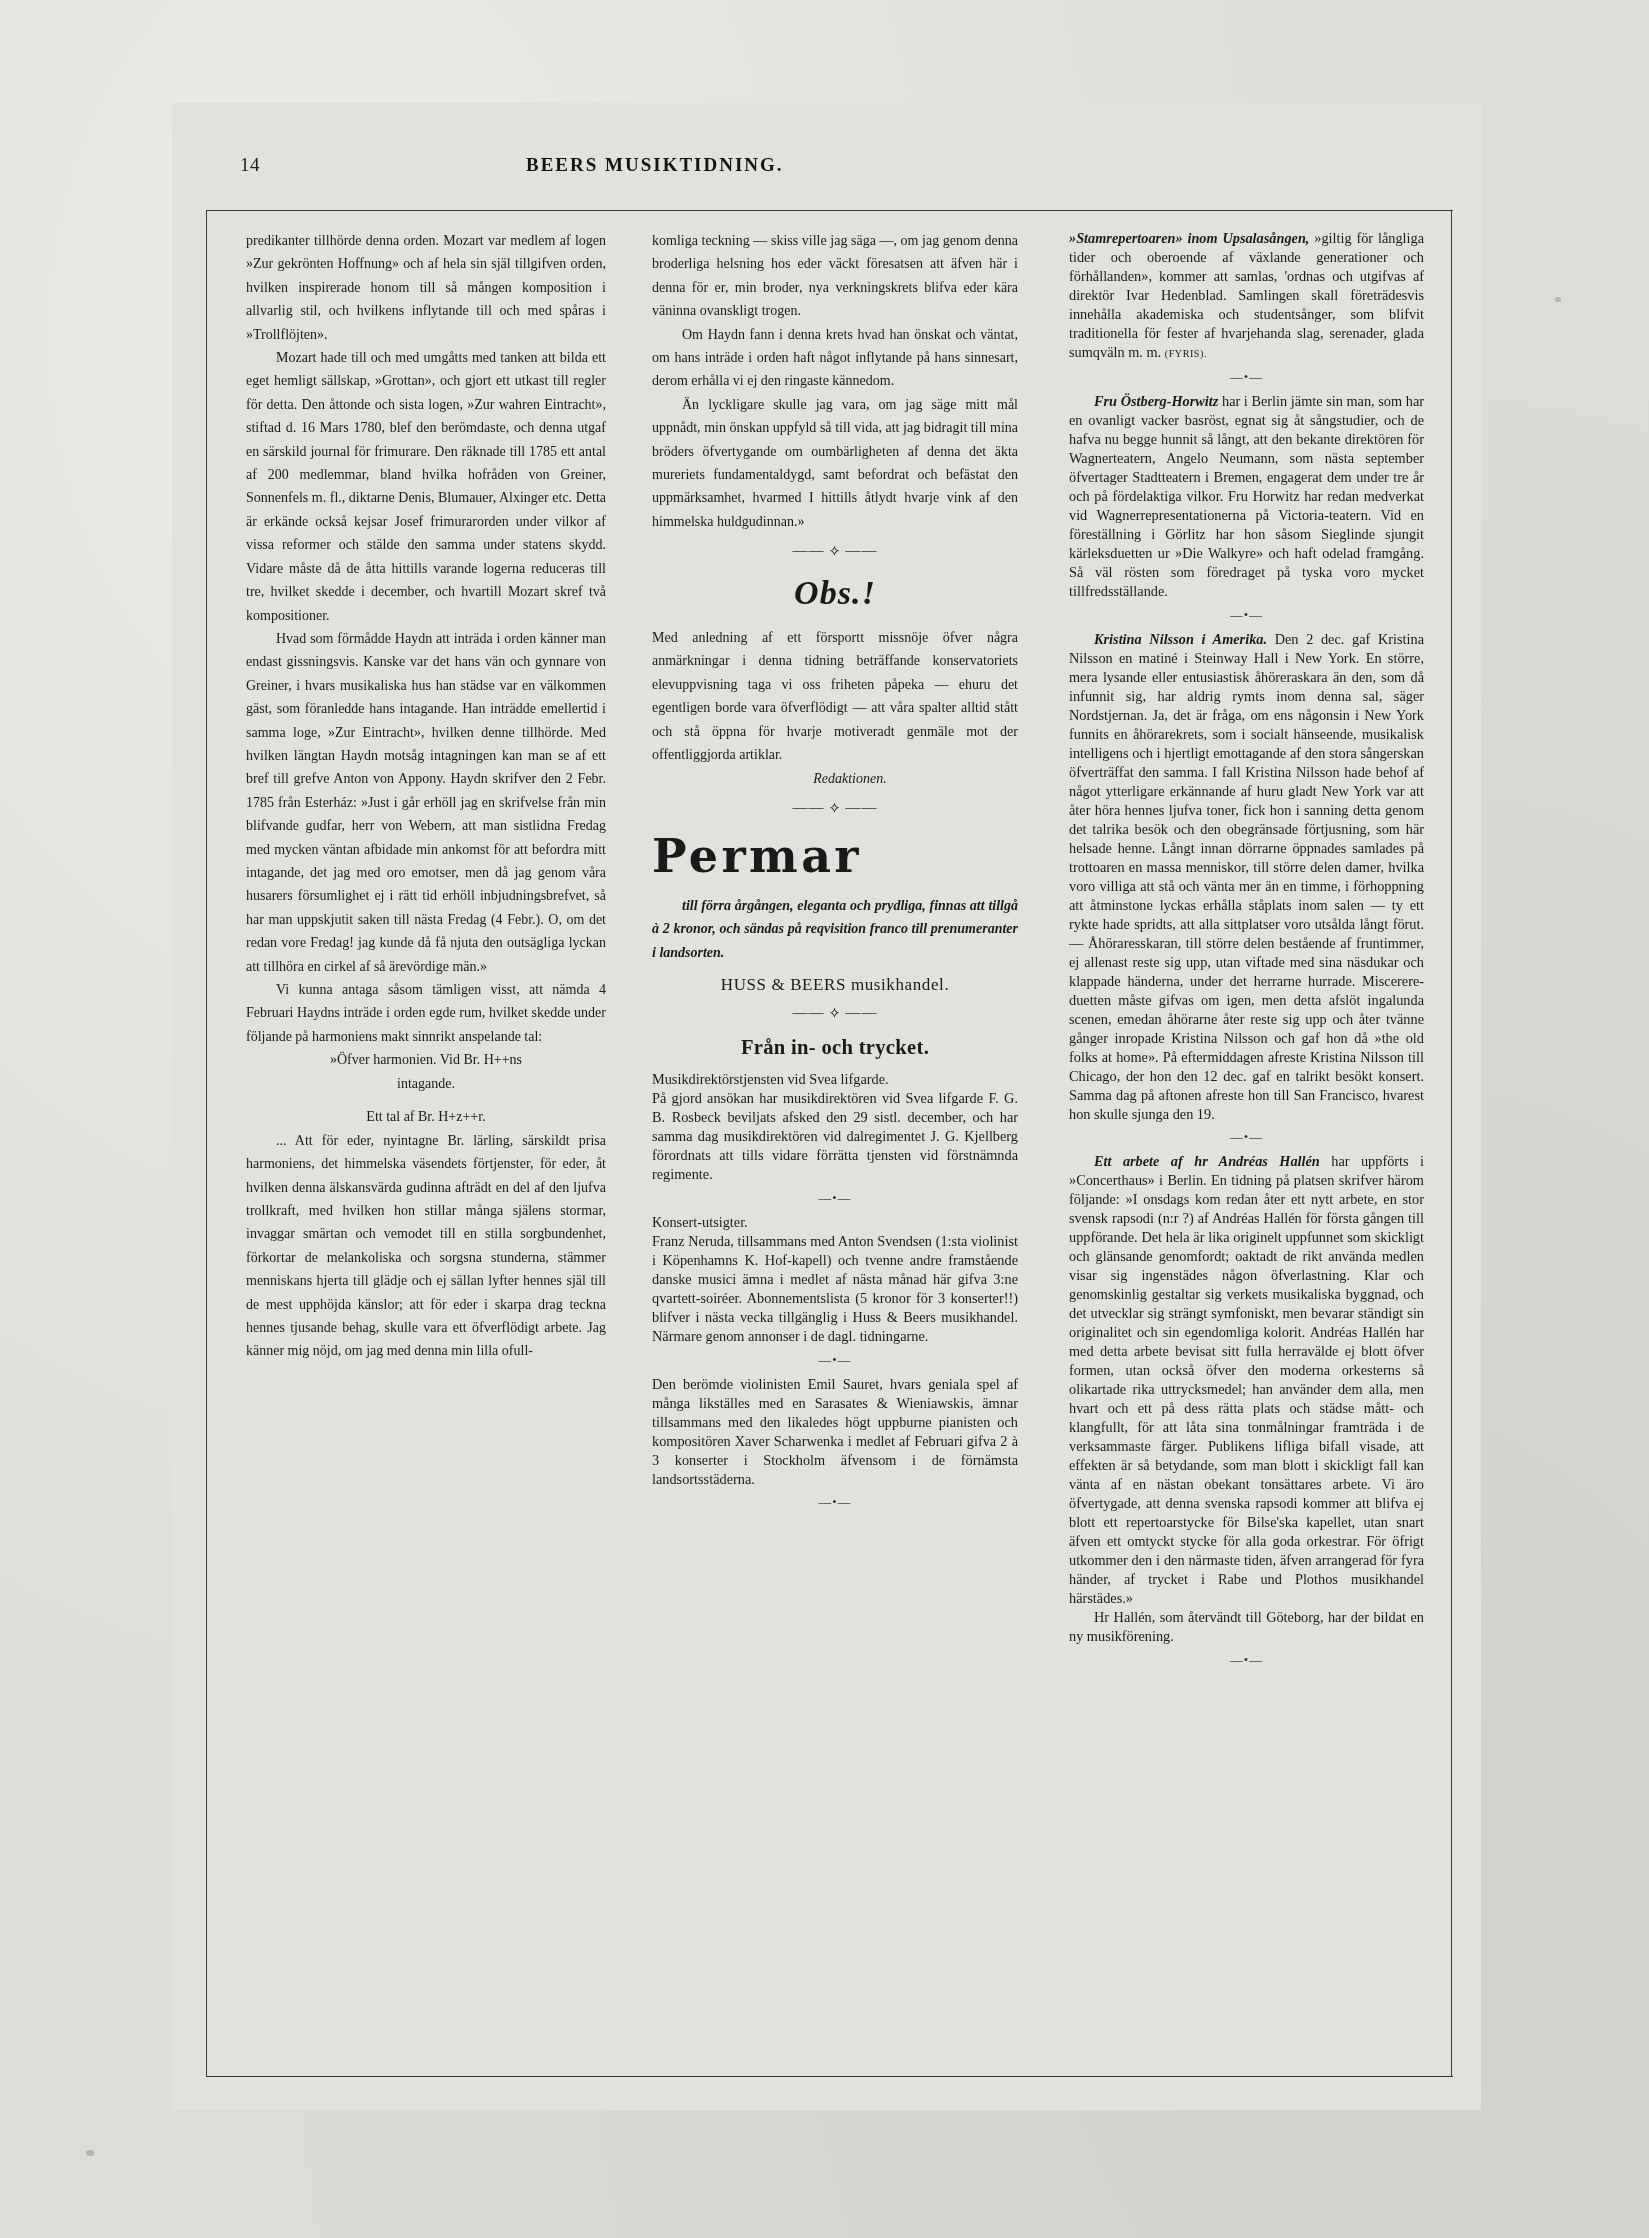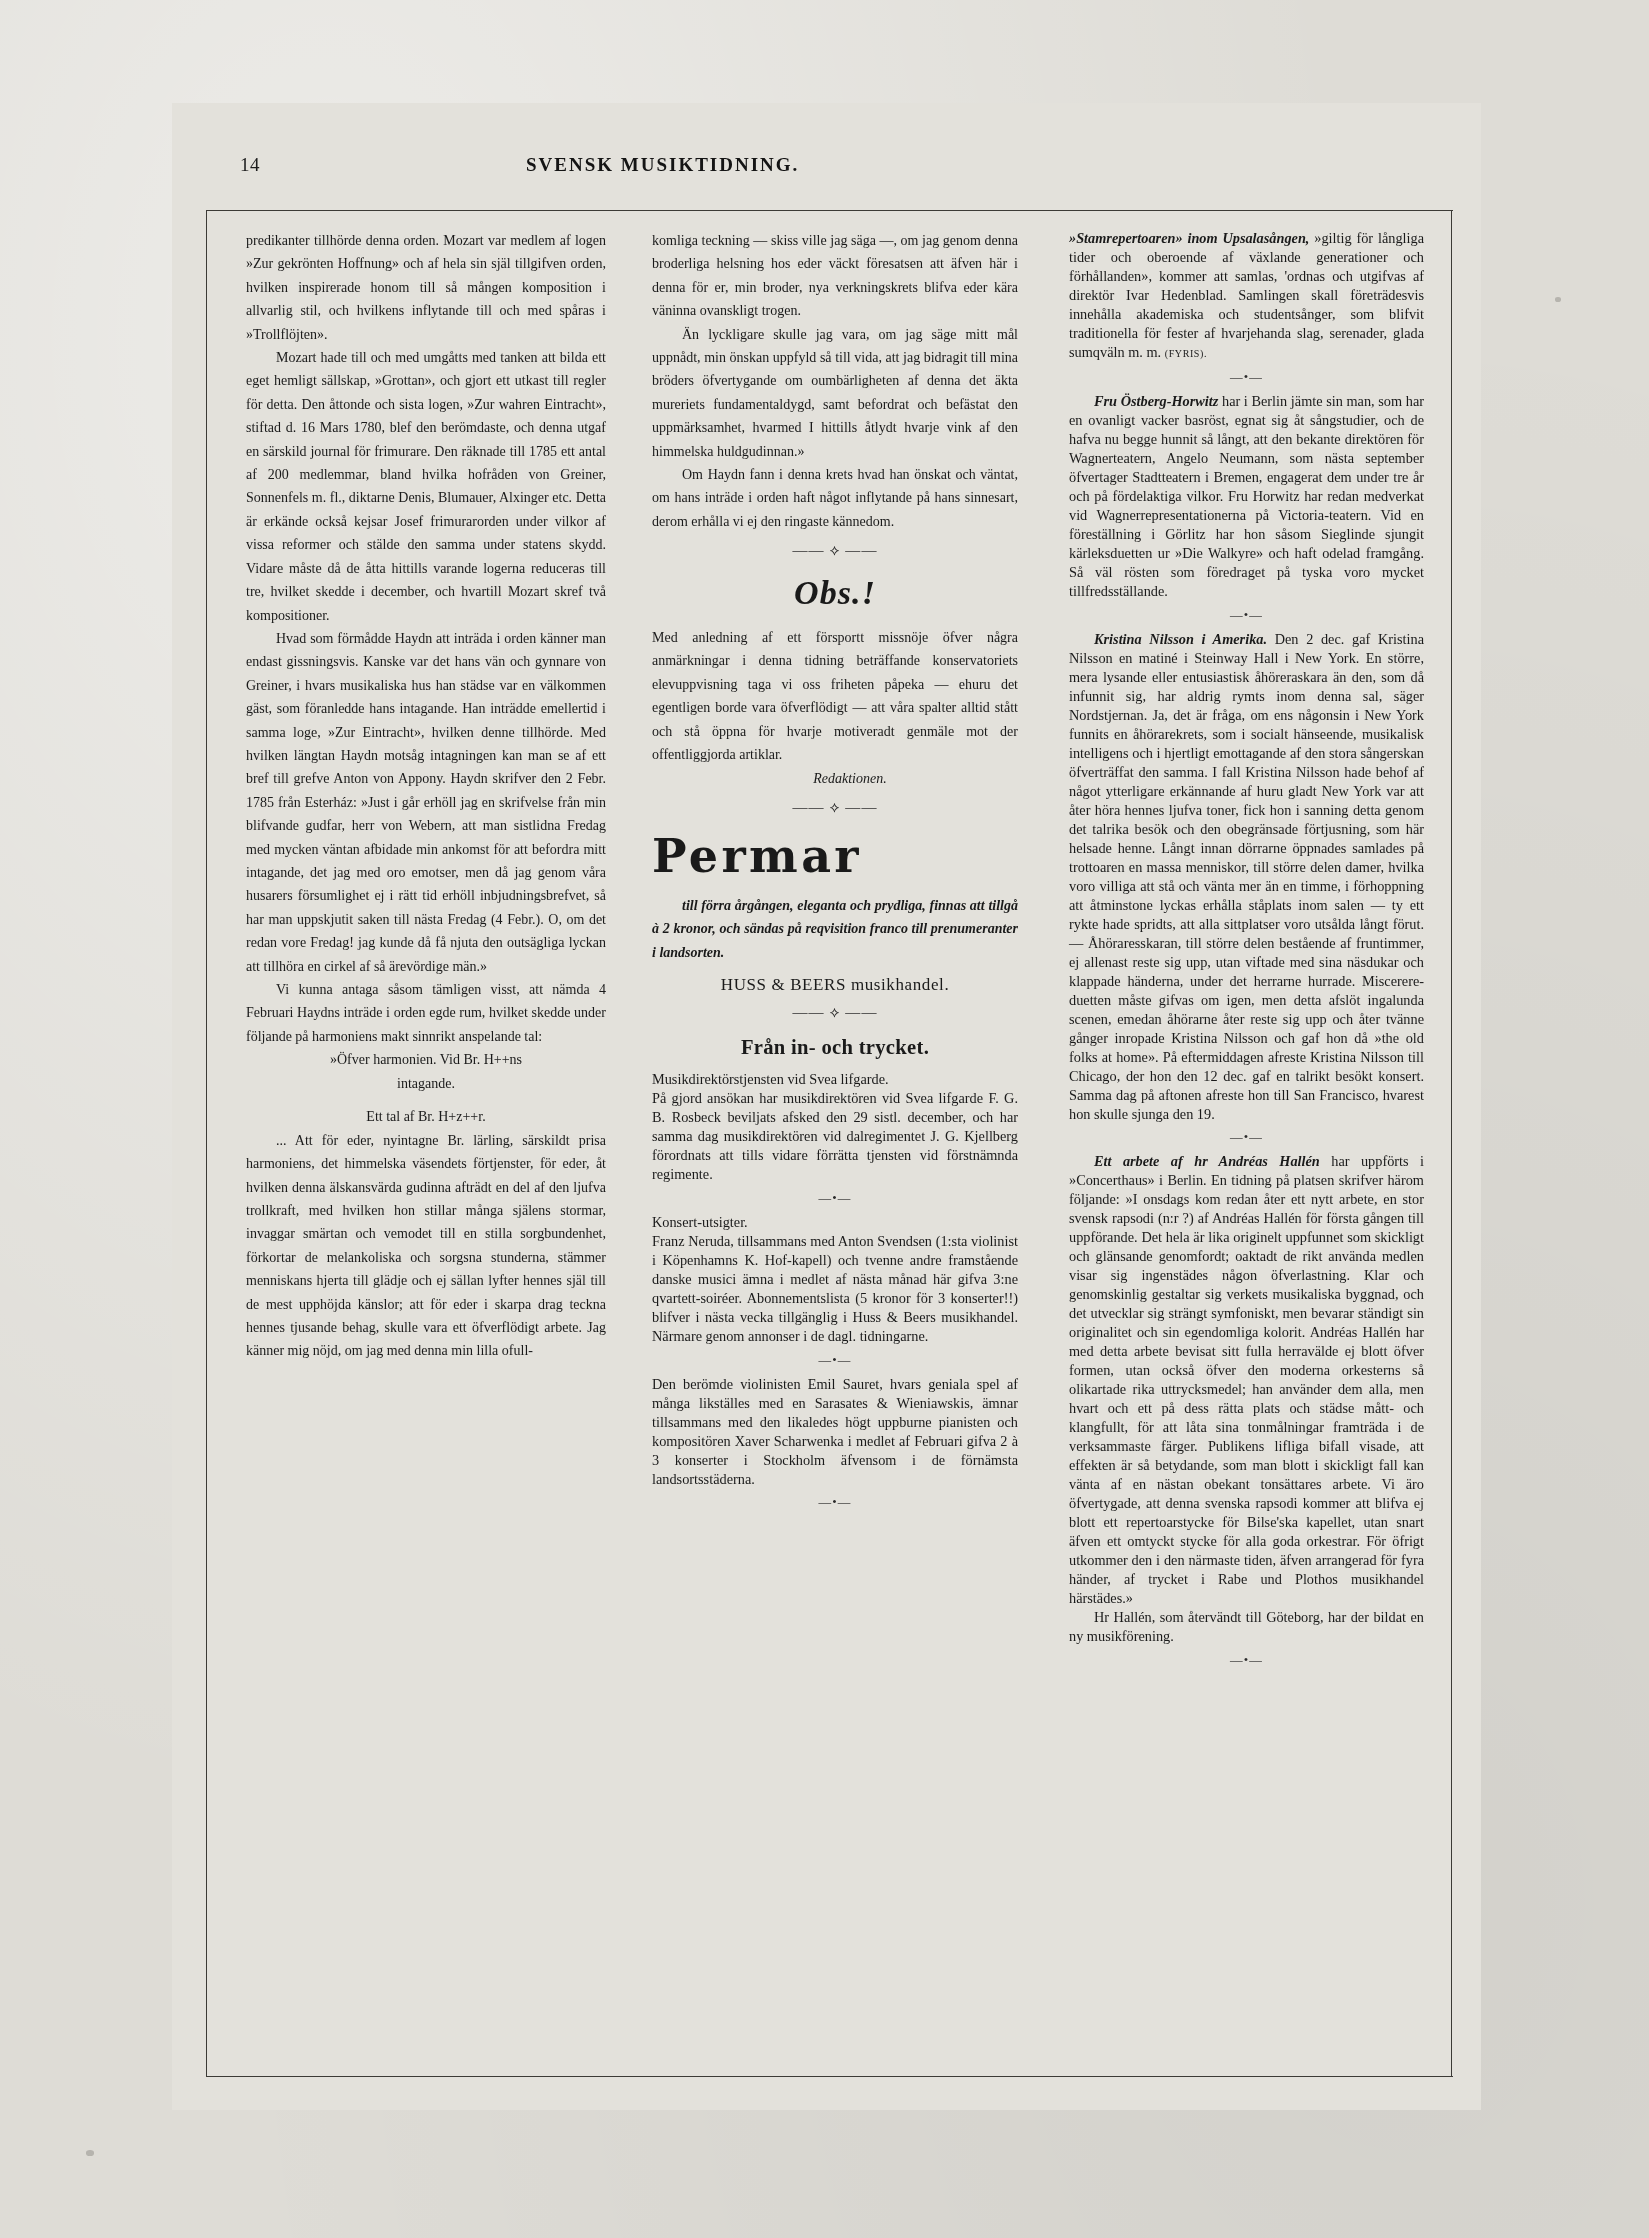--- a/index.html
+++ b/index.html
@@ -181,43 +181,43 @@
   }
 </style>
 </head>
 <body>
 
 <div class="page">
   <div class="sheet"></div>
 
   <div class="header">
     <div class="folio">14</div>
-    <div class="runhead">SVENSK MUSIKTIDNING.</div>
+    <div class="runhead">BEERS MUSIKTIDNING.</div>
   </div>
 
   <div class="rule-top"></div>
   <div class="rule-bottom"></div>
   <div class="rule-left"></div>
   <div class="rule-right"></div>
 
   <div class="col col1">
     <p class="noindent">predikanter tillhörde denna orden. Mozart var medlem af logen »Zur gekrönten Hoffnung» och af hela sin själ tillgifven orden, hvilken inspirerade honom till så mången komposition i allvarlig stil, och hvilkens inflytande till och med spåras i »Trollflöjten».</p>
     <p>Mozart hade till och med umgåtts med tanken att bilda ett eget hemligt sällskap, »Grottan», och gjort ett utkast till regler för detta. Den åttonde och sista logen, »Zur wahren Eintracht», stiftad d. 16 Mars 1780, blef den berömdaste, och denna utgaf en särskild journal för frimurare. Den räknade till 1785 ett antal af 200 medlemmar, bland hvilka hofråden von Greiner, Sonnenfels m. fl., diktarne Denis, Blumauer, Alxinger etc. Detta är erkände också kejsar Josef frimurarorden under vilkor af vissa reformer och stälde den samma under statens skydd. Vidare måste då de åtta hittills varande logerna reduceras till tre, hvilket skedde i december, och hvartill Mozart skref två kompositioner.</p>
     <p>Hvad som förmådde Haydn att inträda i orden känner man endast gissningsvis. Kanske var det hans vän och gynnare von Greiner, i hvars musikaliska hus han städse var en välkommen gäst, som föranledde hans intagande. Han inträdde emellertid i samma loge, »Zur Eintracht», hvilken denne tillhörde. Med hvilken längtan Haydn motsåg intagningen kan man se af ett bref till grefve Anton von Appony. Haydn skrifver den 2 Febr. 1785 från Esterház: »Just i går erhöll jag en skrifvelse från min blifvande gudfar, herr von Webern, att man sistlidna Fredag med mycken väntan afbidade min ankomst för att befordra mitt intagande, det jag med oro emotser, men då jag genom våra husarers försumlighet ej i rätt tid erhöll inbjudningsbrefvet, så har man uppskjutit saken till nästa Fredag (4 Febr.). O, om det redan vore Fredag! jag kunde då få njuta den outsägliga lyckan att tillhöra en cirkel af så ärevördige män.»</p>
     <p>Vi kunna antaga såsom tämligen visst, att nämda 4 Februari Haydns inträde i orden egde rum, hvilket skedde under följande på harmoniens makt sinnrikt anspelande tal:</p>
     <p class="center">»Öfver harmonien.  Vid Br. H++ns</p>
     <p class="center">intagande.</p>
     <p class="center" style="margin-top:10.3px">Ett tal af Br. H+z++r.</p>
     <p>... Att för eder, nyintagne Br. lärling, särskildt prisa harmoniens, det himmelska väsendets förtjenster, för eder, åt hvilken denna älskansvärda gudinna afträdt en del af den ljufva trollkraft, med hvilken hon stillar många själens stormar, invaggar smärtan och vemodet till en stilla sorgbundenhet, förkortar de melankoliska och sorgsna stunderna, stämmer menniskans hjerta till glädje och ej sällan lyfter hennes själ till de mest upphöjda känslor; att för eder i skarpa drag teckna hennes tjusande behag, skulle vara ett öfverflödigt arbete. Jag känner mig nöjd, om jag med denna min lilla ofull-</p>
   </div>
 
   <div class="col col2">
     <p class="noindent">komliga teckning — skiss ville jag säga —, om jag genom denna broderliga helsning hos eder väckt föresatsen att äfven här i denna för er, min broder, nya verkningskrets blifva eder kära väninna ovanskligt trogen.</p>
+    <p>Om Haydn fann i denna krets hvad han önskat och väntat, om hans inträde i orden haft något inflytande på hans sinnesart, derom erhålla vi ej den ringaste kännedom.</p>
     <p>Än lyckligare skulle jag vara, om jag säge mitt mål uppnådt, min önskan uppfyld så till vida, att jag bidragit till mina bröders öfvertygande om oumbärligheten af denna det äkta mureriets fundamentaldygd, samt befordrat och befästat den uppmärksamhet, hvarmed I hittills åtlydt hvarje vink af den himmelska huldgudinnan.»</p>
-    <p>Om Haydn fann i denna krets hvad han önskat och väntat, om hans inträde i orden haft något inflytande på hans sinnesart, derom erhålla vi ej den ringaste kännedom.</p>
 
     <div class="sep">—— ⟡ ——</div>
 
     <div class="obs">Obs.!</div>
     <p class="noindent">Med anledning af ett försportt missnöje öfver några anmärkningar i denna tidning beträffande konservatoriets elevuppvisning taga vi oss friheten påpeka — ehuru det egentligen borde vara öfverflödigt — att våra spalter alltid stått och stå öppna för hvarje motiveradt genmäle mot der offentliggjorda artiklar.</p>
     <p class="redaktionen">Redaktionen.</p>
 
     <div class="sep">—— ⟡ ——</div>
 
     <div class="permar">Permar</div>

